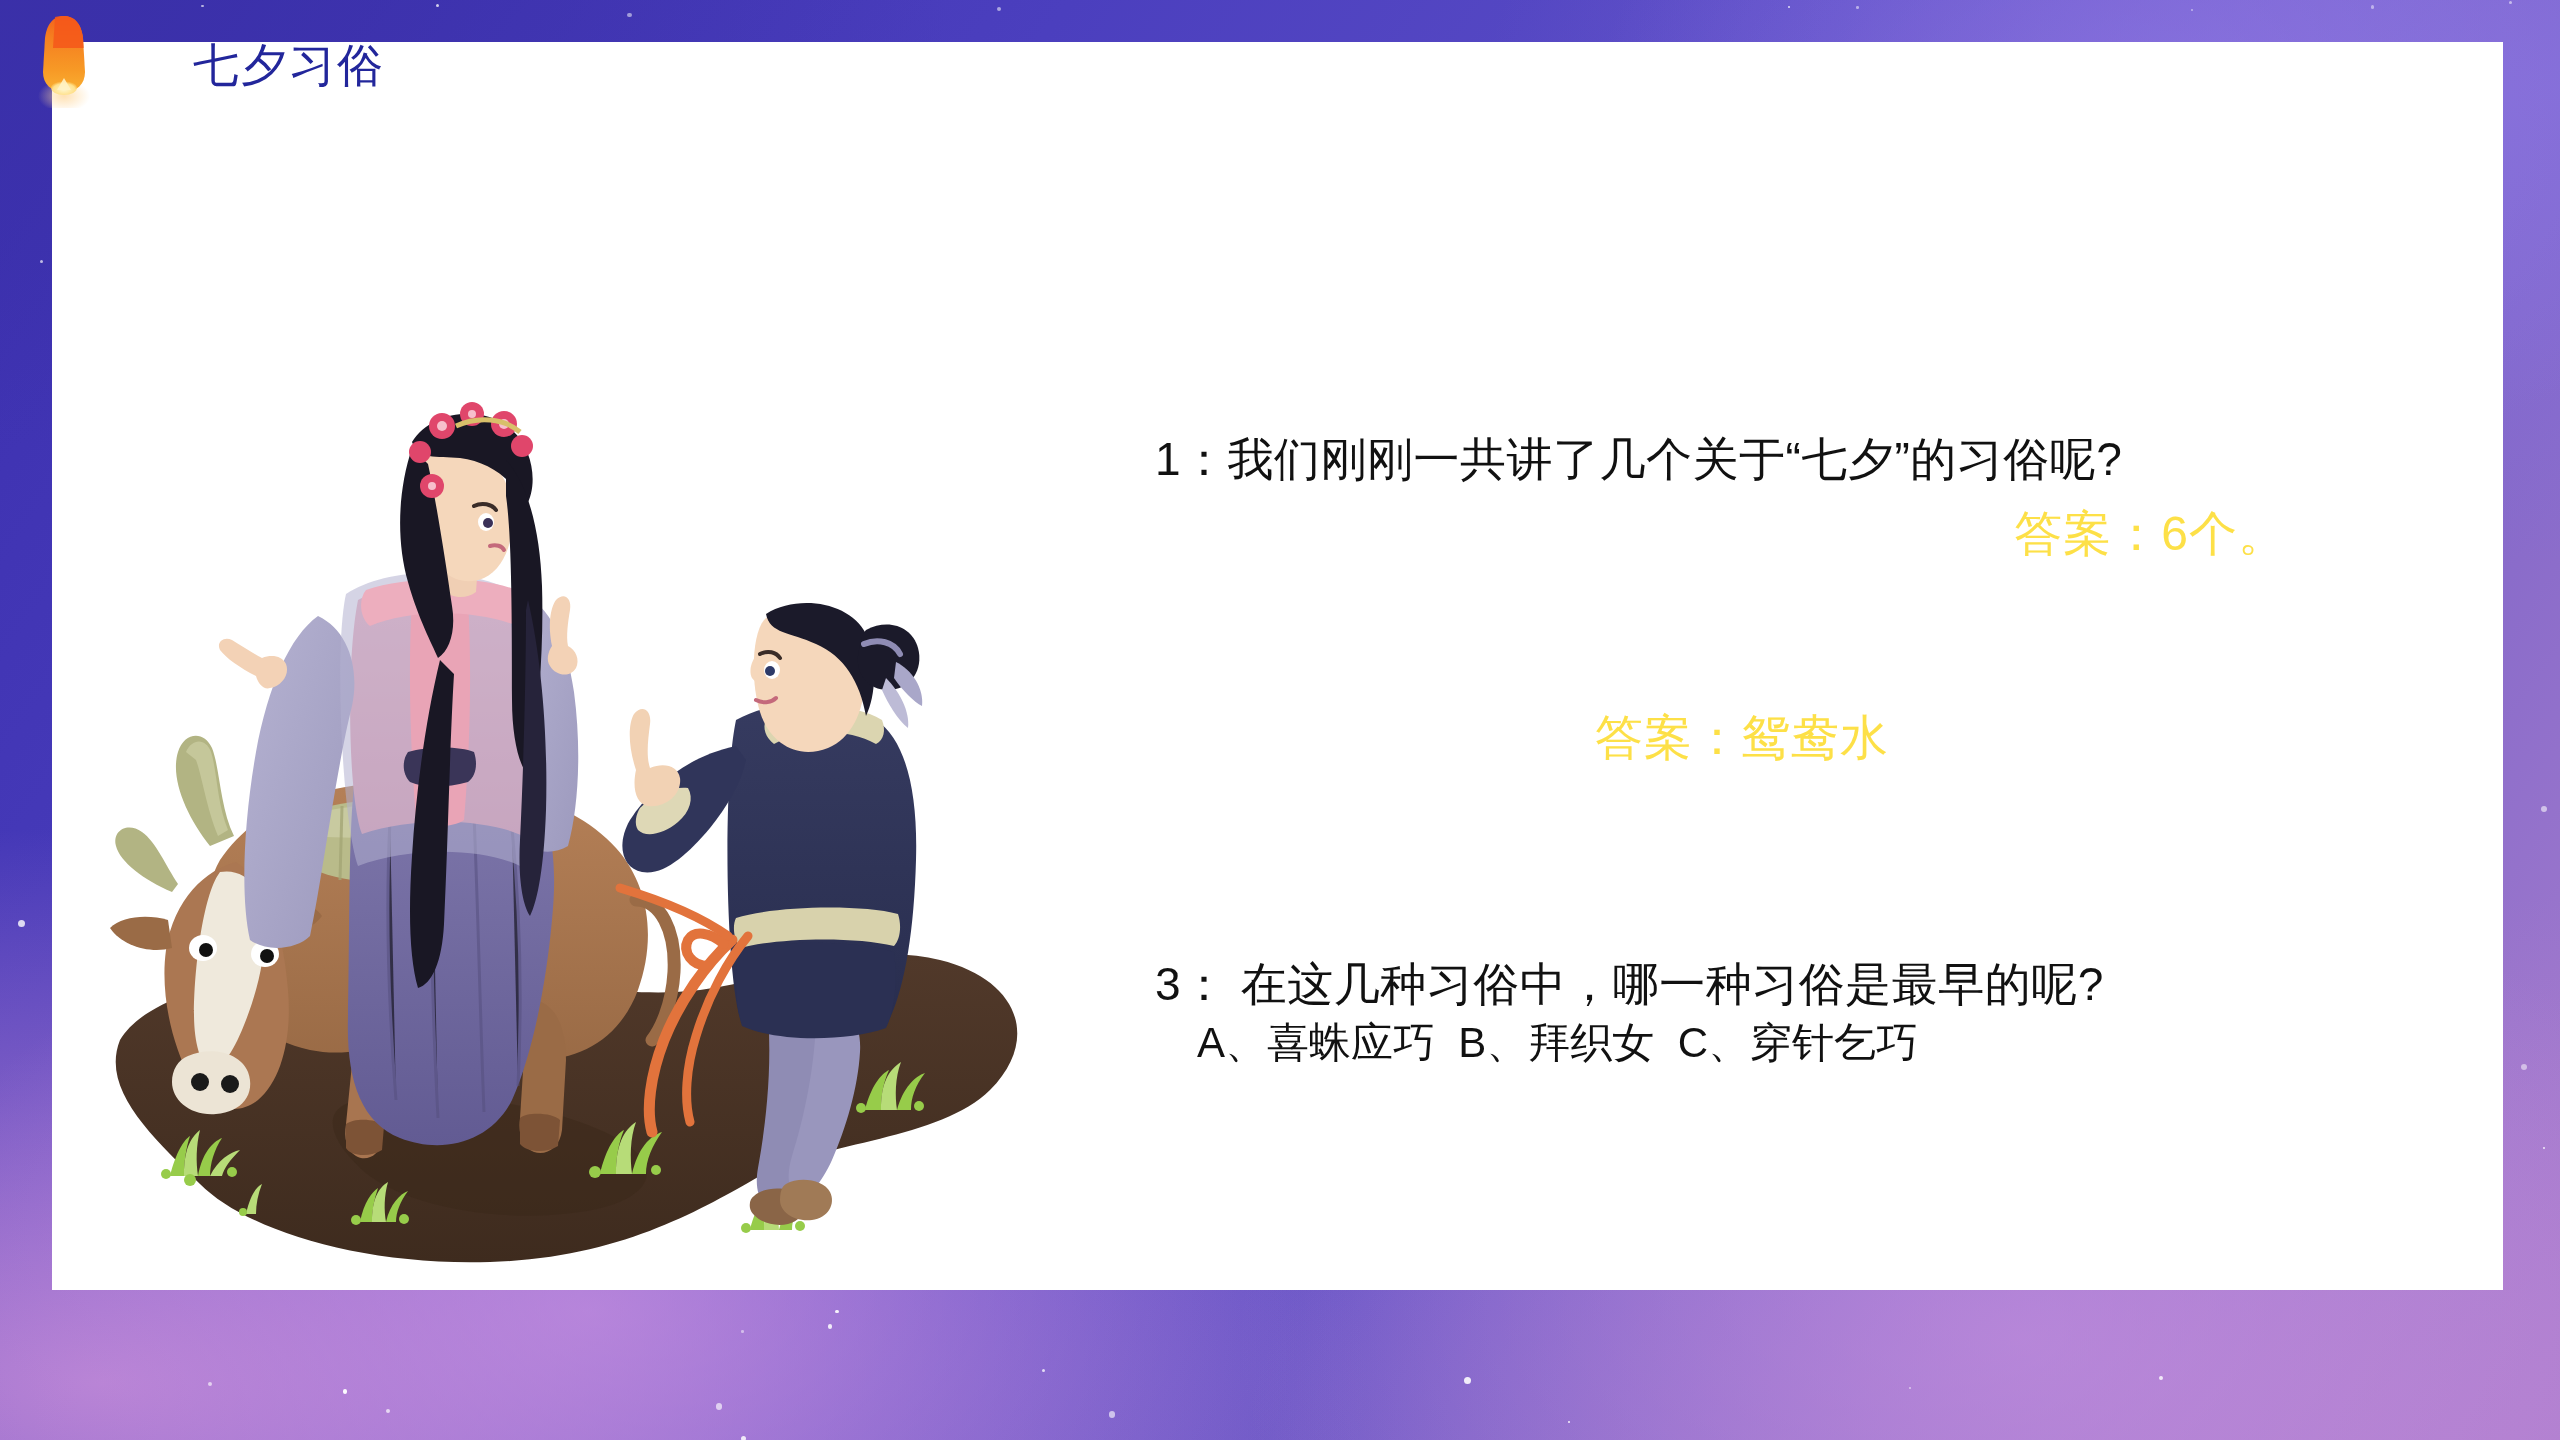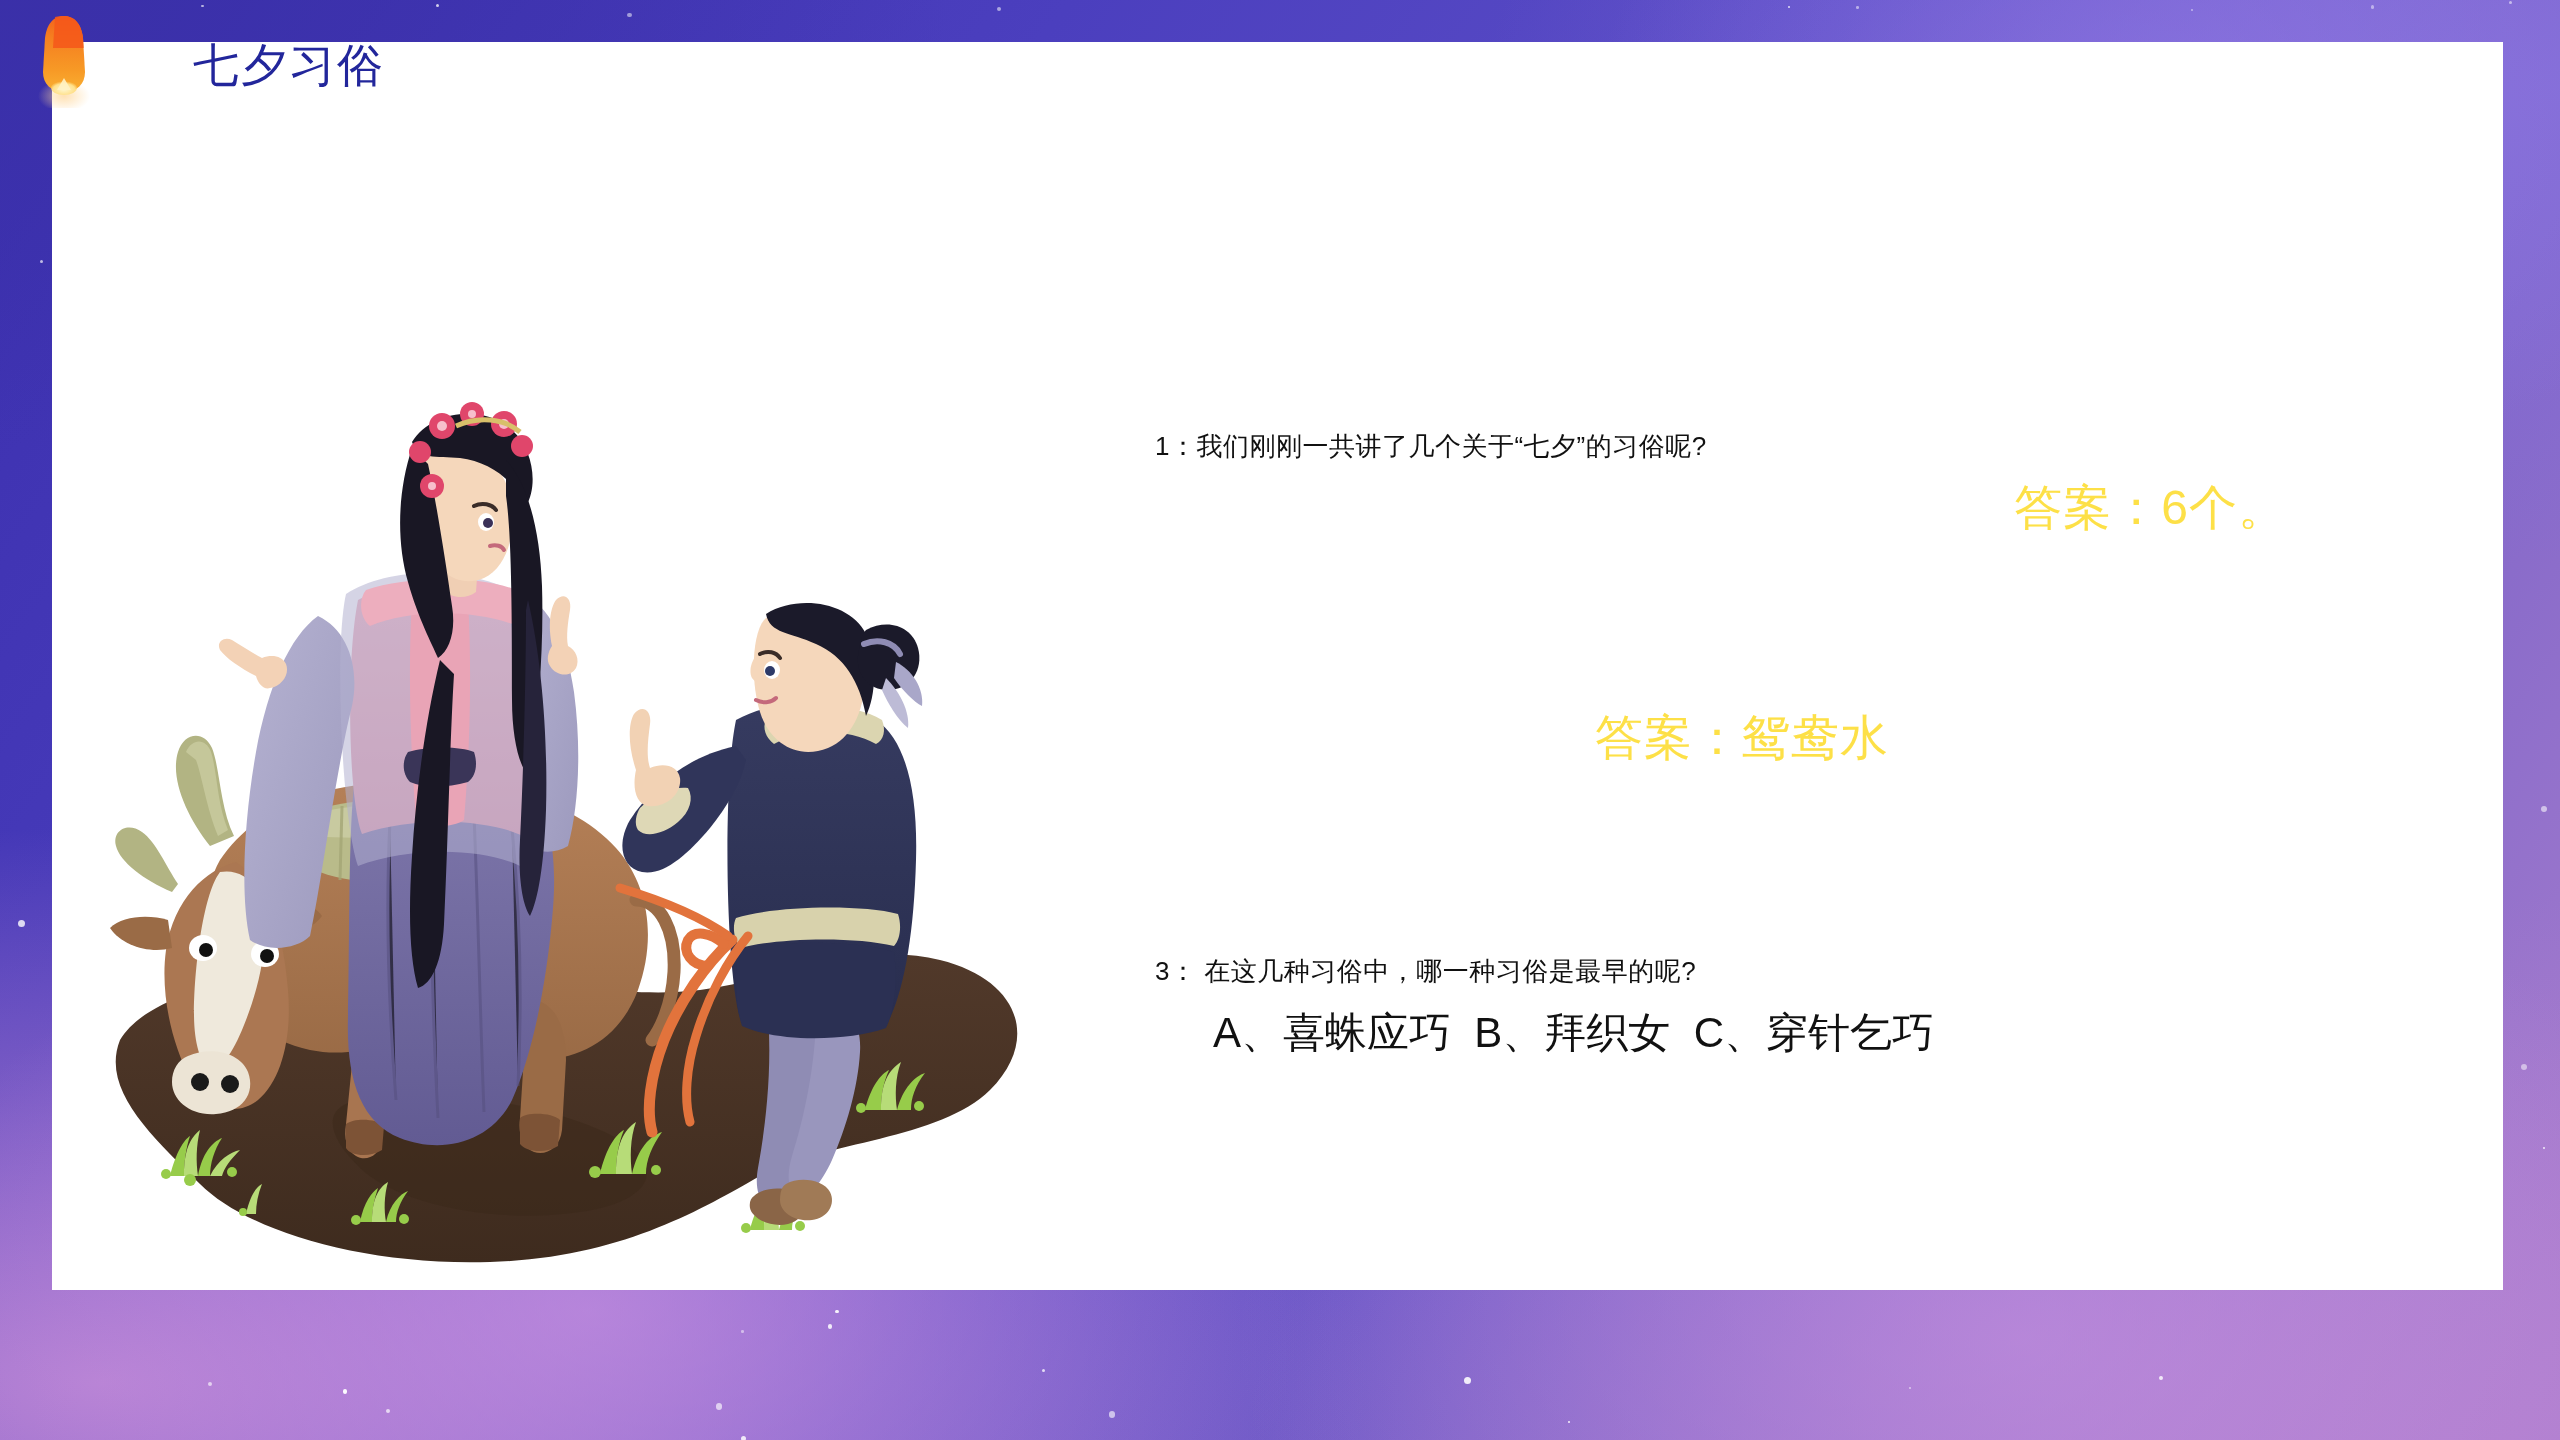--- a/index.html
+++ b/index.html
@@ -50,34 +50,34 @@
     font-family:"Liberation Sans","DejaVu Sans",sans-serif;
     margin-left:33px;
   }
 
   
   .illus{position:absolute;left:60px;top:300px;width:1090px;height:1010px;}
 
   
   .qa{position:absolute;left:1155px;top:430px;width:1320px;color:#111;}
   .q{
-    font-size:26px;line-height:1.30;color:#111;
+    font-size:46px;line-height:1.30;color:#111;
     letter-spacing:.5px;margin:0;white-space:pre-wrap;
   }
   .a{
     font-size:48px;line-height:1.25;color:#fde047;
     letter-spacing:1px;text-align:right;margin:16px;white-space:pre-wrap;
   }
   .blk1{position:absolute;left:0;top:0;width:1320px;}
   .blk2{position:absolute;left:0;top:232px;width:1320px;}
   .blk3{position:absolute;left:0;top:525px;width:1320px;}
   .a1{margin-top:14px;padding-right:172px;}
   .a2{margin-top:46px;padding-right:146px;text-align:center;}
   .a3{margin-top:26px;padding-right:46px;}
-  .q3-opts{font-size:42px;line-height:1.34;color:#111;margin:16px;padding-left:42px;white-space:pre-wrap;}
+  .q3-opts{font-size:42px;line-height:1.34;color:#111;margin:0;padding-left:42px;white-space:pre-wrap;}
 </style>
 </head>
 <body>
 
 <div id="slide">
 
   <div class="bg-base"></div>
   <div class="bg-glow-a"></div>
   <div class="bg-glow-b"></div>
   <div class="bg-glow-c"></div>

